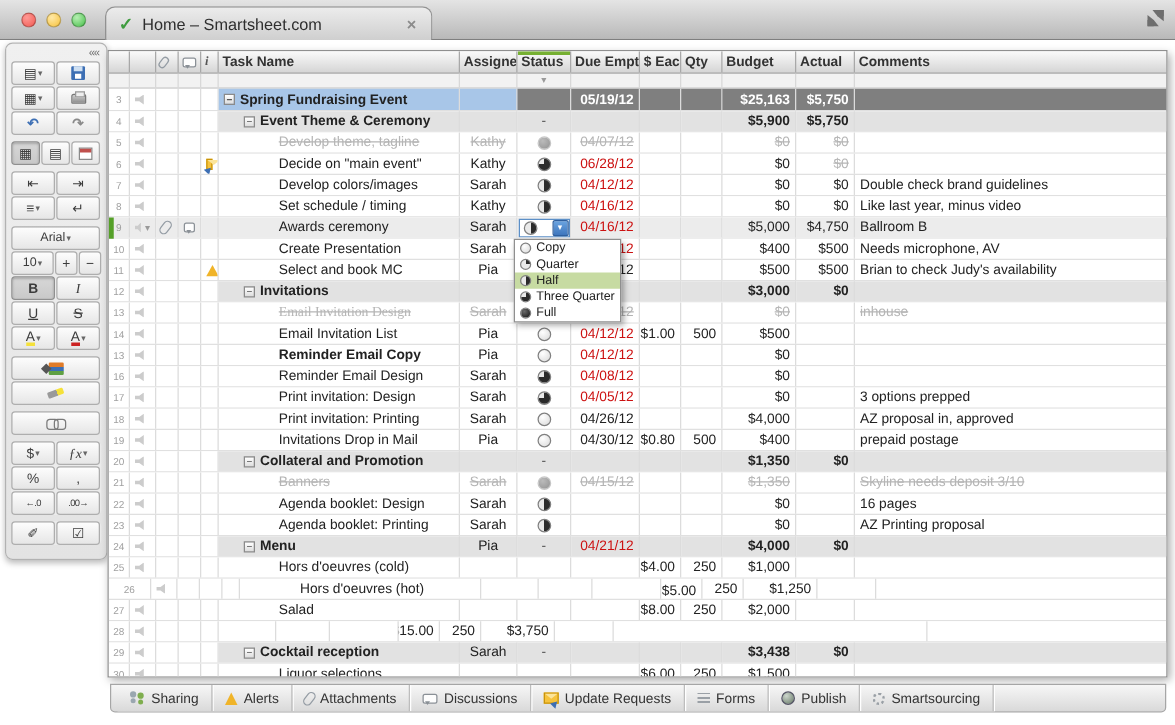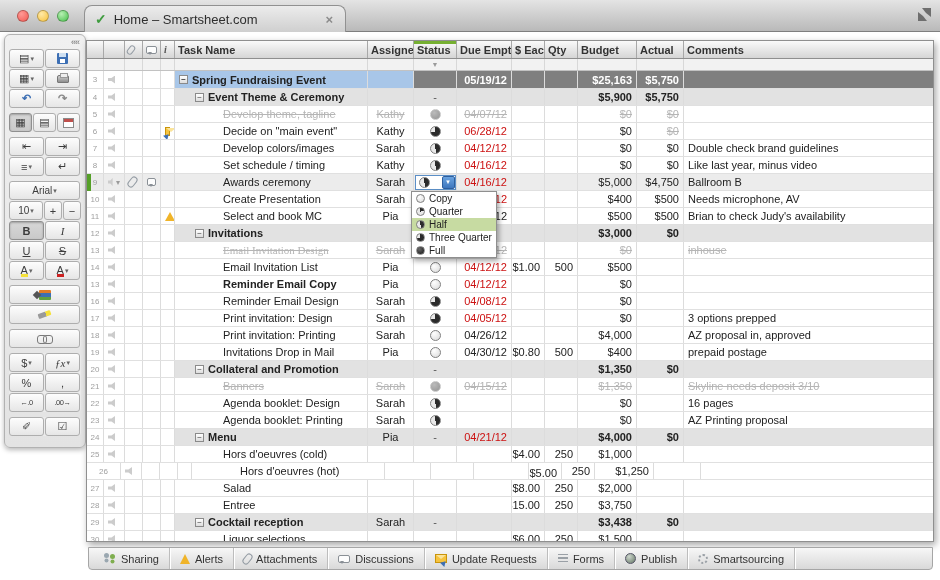--- a/index.html
+++ b/index.html
@@ -1183,23 +1183,20 @@
       <div class="g-row r-task">
         <div class="g-cell row-num al-c" style="width: 17px;">
           <span>28</span>
         </div>
         <div class="g-cell" style="width: 21px;">
           <span class="speaker"></span>
         </div>
         <div class="g-cell" style="width: 18px;"></div>
         <div class="g-cell" style="width: 18px;"></div>
         <div class="g-cell" style="width: 14px;"></div>
-        <div class="g-cell" style="width: 193px; padding-left: 48px;">
-          <span class="cell-text">Entree</span>
-        </div>
         <div class="g-cell al-c" style="width: 46px;"></div>
         <div class="g-cell al-c" style="width: 43px;"></div>
         <div class="g-cell al-r" style="width: 55px;"></div>
         <div class="g-cell al-r" style="width: 33px;">
           <span class="cell-text">$15.00</span>
         </div>
         <div class="g-cell al-r" style="width: 33px;">
           <span class="cell-text">250</span>
         </div>
         <div class="g-cell al-r" style="width: 59px;">

